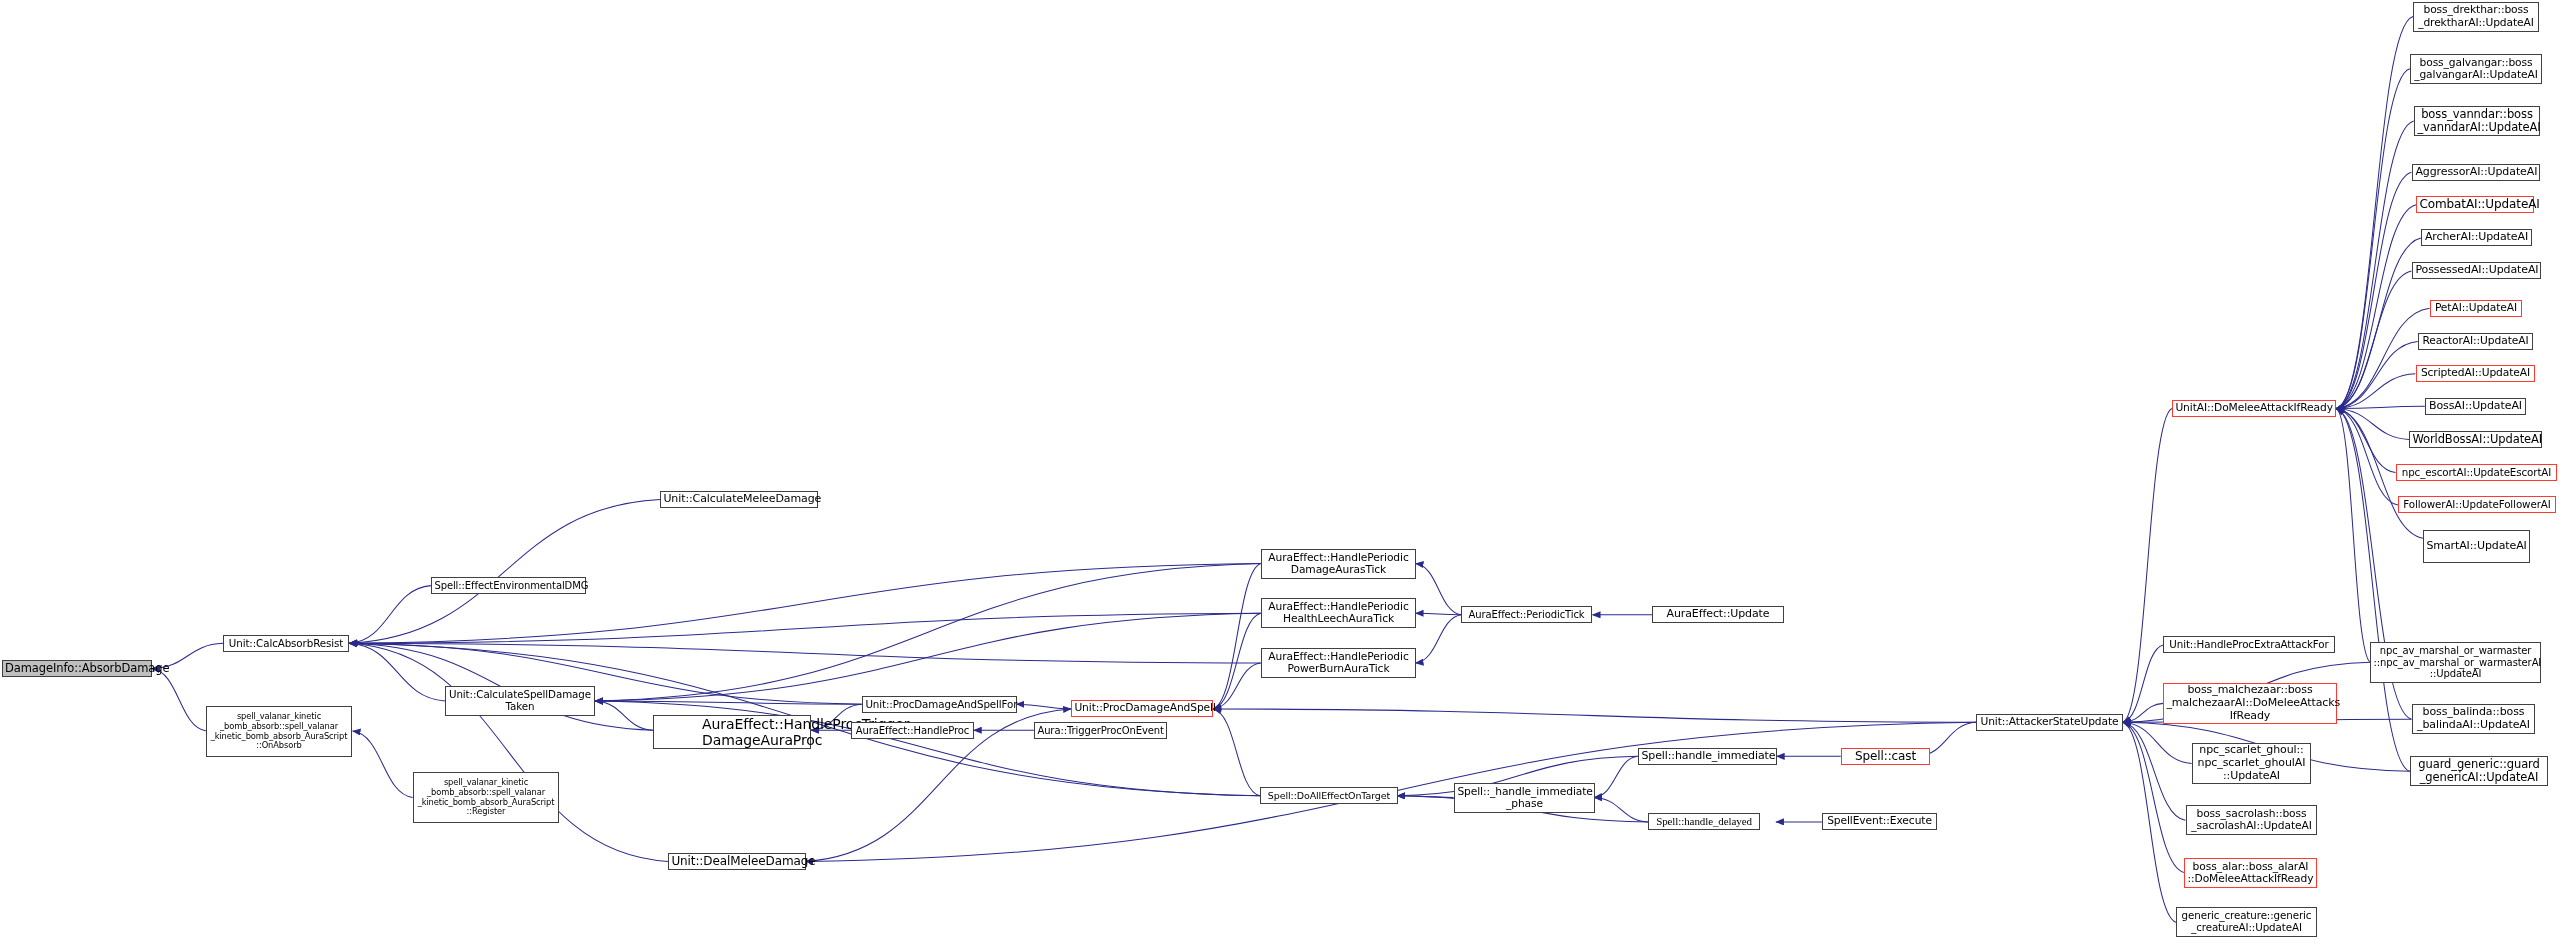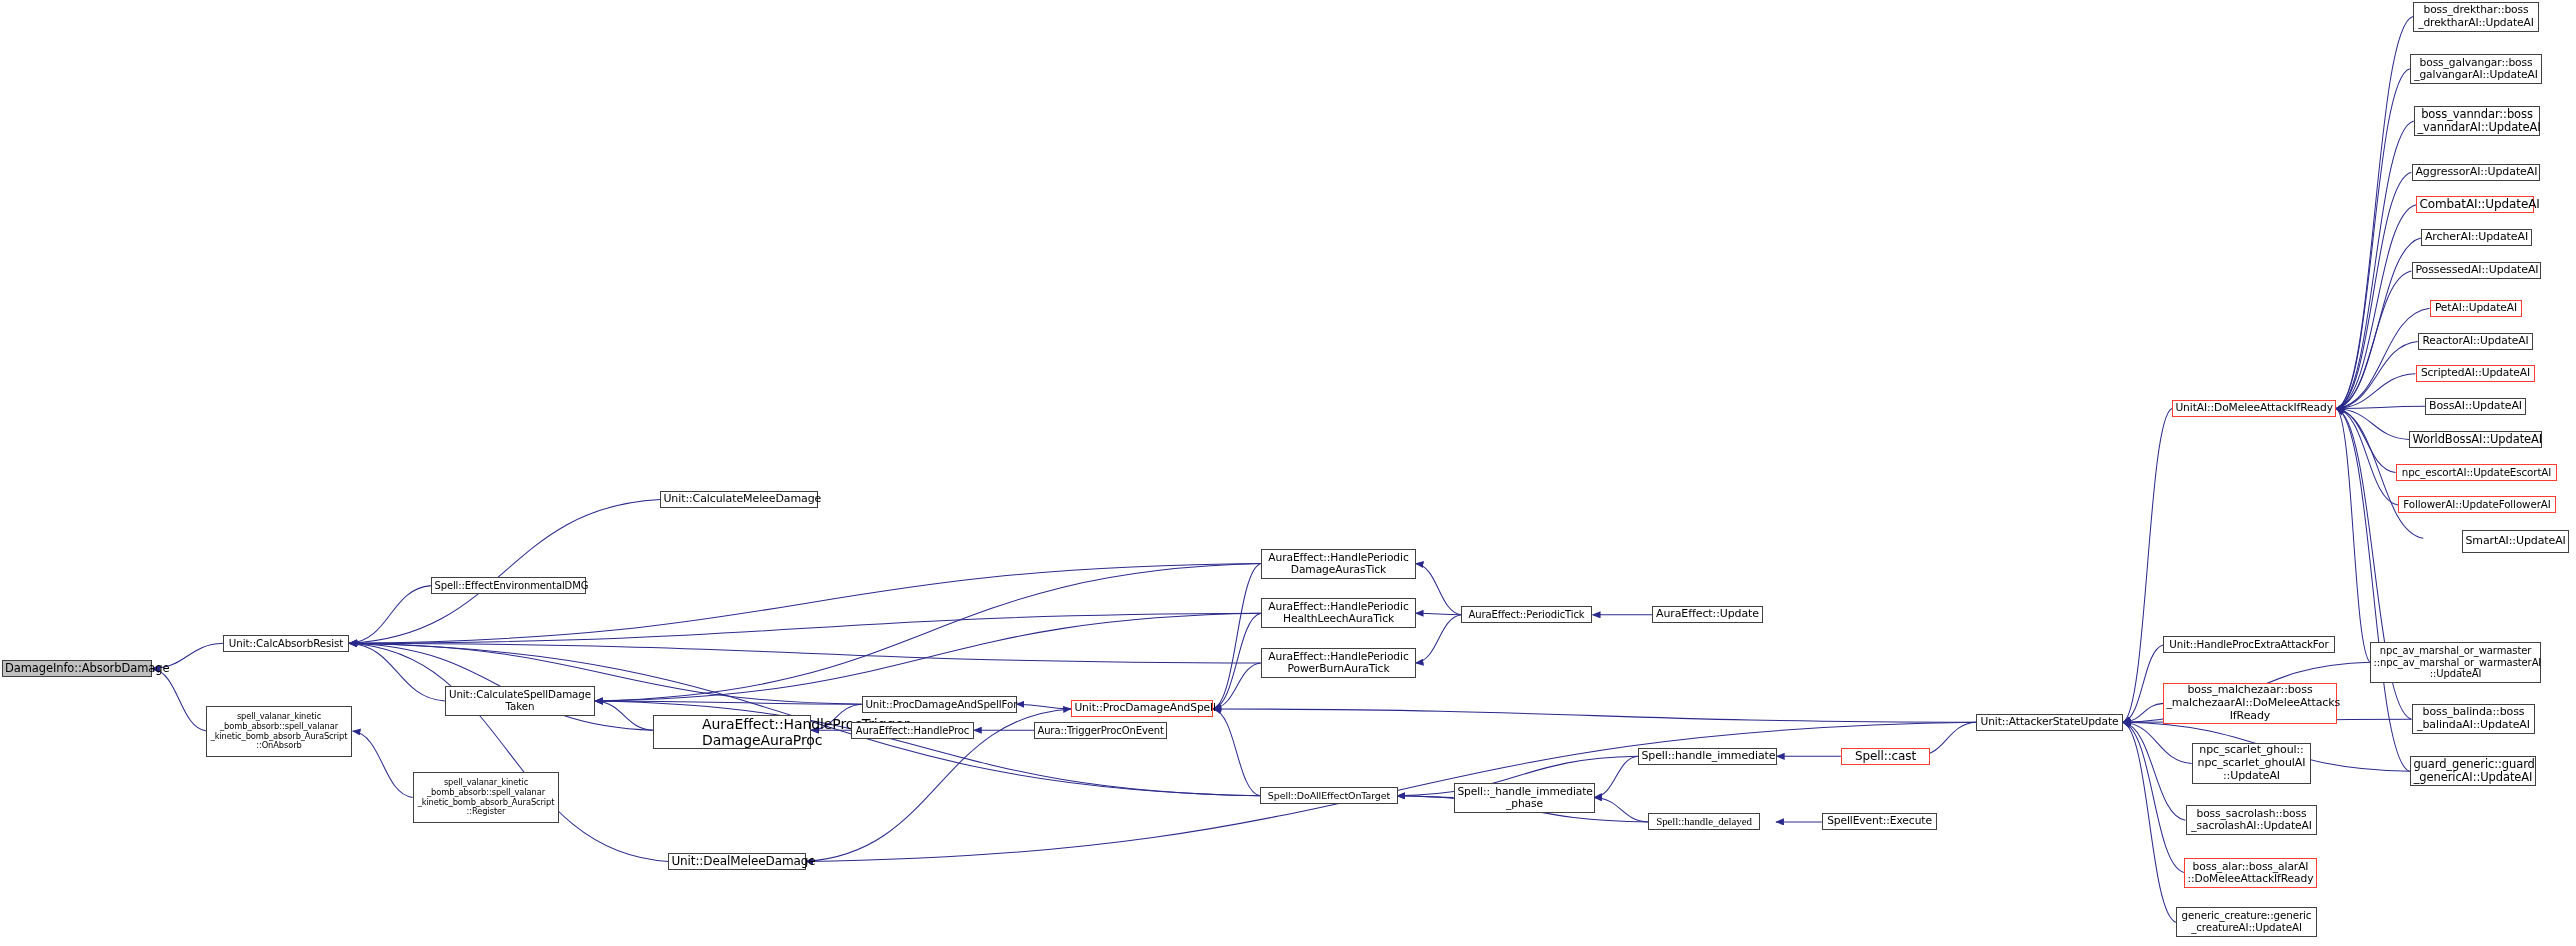--- a/index.html
+++ b/index.html
@@ -129,21 +129,21 @@
       <div class="node" style="left: 1034px; top: 722px; width: 133px; height: 17.4px; font-size: 10px;"><span>Aura::TriggerProcOnEvent</span></div>
       <div class="node" style="left: 862px; top: 696px; width: 155px; height: 17.4px; font-size: 10.3px;"><span>Unit::ProcDamageAndSpellFor</span></div>
       <div class="node hot" style="left: 1071px; top: 700px; width: 142px; height: 17.4px; font-size: 10.7px;"><span>Unit::ProcDamageAndSpell</span></div>
       <div class="node" style="left: 1261px; top: 549px; width: 155px; height: 30px; font-size: 10.7px;"><span>AuraEffect::HandlePeriodic
 DamageAurasTick</span></div>
       <div class="node" style="left: 1261px; top: 598px; width: 155px; height: 30px; font-size: 10.7px;"><span>AuraEffect::HandlePeriodic
 HealthLeechAuraTick</span></div>
       <div class="node" style="left: 1261px; top: 648px; width: 155px; height: 30px; font-size: 10.7px;"><span>AuraEffect::HandlePeriodic
 PowerBurnAuraTick</span></div>
       <div class="node" style="left: 1461px; top: 606px; width: 131px; height: 17.4px; font-size: 10px; text-align: center;"><span>AuraEffect::PeriodicTick</span></div>
-      <div class="node" style="left: 1652px; top: 606px; width: 111px; height: 17.4px; font-size: 11px;"><span>AuraEffect::Update</span></div>
+      <div class="node" style="left: 1652px; top: 606px; width: 132px; height: 17.4px; font-size: 11px;"><span>AuraEffect::Update</span></div>
       <div class="node" style="left: 1260px; top: 787px; width: 138px; height: 17.4px; font-size: 9.5px;"><span>Spell::DoAllEffectOnTarget</span></div>
       <div class="node" style="left: 1454px; top: 783px; width: 141px; height: 30px; font-size: 10.7px;"><span>Spell::_handle_immediate
 _phase</span></div>
       <div class="node" style="left: 1638px; top: 748px; width: 139px; height: 17.4px; font-size: 11px;"><span>Spell::handle_immediate</span></div>
       <div class="node" style="left: 1648px; top: 813px; width: 112px; height: 17.4px; font-size: 11px; font-family: Liberation Serif, serif;"><span>Spell::handle_delayed</span></div>
       <div class="node hot" style="left: 1841px; top: 748px; width: 89px; height: 17.4px; font-size: 12px;"><span>Spell::cast</span></div>
       <div class="node" style="left: 1822px; top: 813px; width: 115px; height: 17.4px; font-size: 10.7px;"><span>SpellEvent::Execute</span></div>
       <div class="node" style="left: 668px; top: 853px; width: 138px; height: 17.4px; font-size: 12px;"><span>Unit::DealMeleeDamage</span></div>
       <div class="node" style="left: 1976px; top: 714px; width: 147px; height: 17.4px; font-size: 10.7px;"><span>Unit::AttackerStateUpdate</span></div>
       <div class="node" style="left: 2163px; top: 636px; width: 172px; height: 17.4px; font-size: 10.3px;"><span>Unit::HandleProcExtraAttackFor</span></div>
@@ -157,36 +157,36 @@
 _sacrolashAI::UpdateAI</span></div>
       <div class="node hot" style="left: 2184px; top: 858px; width: 133px; height: 30px; font-size: 10.7px;"><span>boss_alar::boss_alarAI
 ::DoMeleeAttackIfReady</span></div>
       <div class="node" style="left: 2176px; top: 907px; width: 141px; height: 30px; font-size: 10.3px;"><span>generic_creature::generic
 _creatureAI::UpdateAI</span></div>
       <div class="node" style="left: 2370px; top: 642px; width: 171px; height: 41px; font-size: 10px;"><span>npc_av_marshal_or_warmaster
 ::npc_av_marshal_or_warmasterAI
 ::UpdateAI</span></div>
       <div class="node" style="left: 2412px; top: 704px; width: 123px; height: 30px; font-size: 11px;"><span>boss_balinda::boss
 _balindaAI::UpdateAI</span></div>
-      <div class="node" style="left: 2410px; top: 756px; width: 126px; height: 30px; font-size: 11.5px;"><span>guard_generic::guard
+      <div class="node" style="left: 2410px; top: 756px; width: 138px; height: 30px; font-size: 11.5px;"><span>guard_generic::guard
 _genericAI::UpdateAI</span></div>
       <div class="node hot" style="left: 2172px; top: 400px; width: 164px; height: 17.4px; font-size: 10.7px;"><span>UnitAI::DoMeleeAttackIfReady</span></div>
       <div class="node" style="left: 2413px; top: 1.6px; width: 126px; height: 30px; font-size: 10.7px;"><span>boss_drekthar::boss
 _drektharAI::UpdateAI</span></div>
       <div class="node" style="left: 2410px; top: 54px; width: 132px; height: 30px; font-size: 10.7px;"><span>boss_galvangar::boss
 _galvangarAI::UpdateAI</span></div>
       <div class="node" style="left: 2414px; top: 106px; width: 126px; height: 30px; font-size: 11.5px;"><span>boss_vanndar::boss
 _vanndarAI::UpdateAI</span></div>
       <div class="node" style="left: 2412px; top: 164px; width: 128px; height: 17.4px; font-size: 11px;"><span>AggressorAI::UpdateAI</span></div>
       <div class="node hot" style="left: 2416px; top: 196px; width: 118px; height: 17.4px; font-size: 12px;"><span>CombatAI::UpdateAI</span></div>
       <div class="node" style="left: 2421px; top: 229px; width: 111px; height: 17.4px; font-size: 11px;"><span>ArcherAI::UpdateAI</span></div>
       <div class="node" style="left: 2412px; top: 262px; width: 129px; height: 17.4px; font-size: 11px;"><span>PossessedAI::UpdateAI</span></div>
       <div class="node hot" style="left: 2430px; top: 300px; width: 92px; height: 17.4px; font-size: 10.7px;"><span>PetAI::UpdateAI</span></div>
       <div class="node" style="left: 2418px; top: 333px; width: 115px; height: 17.4px; font-size: 10.7px;"><span>ReactorAI::UpdateAI</span></div>
       <div class="node hot" style="left: 2416px; top: 365px; width: 119px; height: 17.4px; font-size: 10.7px;"><span>ScriptedAI::UpdateAI</span></div>
       <div class="node" style="left: 2425px; top: 398px; width: 101px; height: 17.4px; font-size: 11px;"><span>BossAI::UpdateAI</span></div>
       <div class="node" style="left: 2409px; top: 431px; width: 133px; height: 17.4px; font-size: 11.5px;"><span>WorldBossAI::UpdateAI</span></div>
       <div class="node hot" style="left: 2396px; top: 464px; width: 161px; height: 17.4px; font-size: 10.3px;"><span>npc_escortAI::UpdateEscortAI</span></div>
       <div class="node hot" style="left: 2398px; top: 496px; width: 158px; height: 17.4px; font-size: 10.3px;"><span>FollowerAI::UpdateFollowerAI</span></div>
-      <div class="node" style="left: 2423px; top: 530px; width: 107px; height: 23px; font-size: 11px; margin-left: 39px;"><span>SmartAI::UpdateAI</span></div>
+      <div class="node" style="left: 2423px; top: 530px; width: 107px; height: 33px; font-size: 11px;"><span>SmartAI::UpdateAI</span></div>
     </div>
 </div>
 
 
 </body></html>

